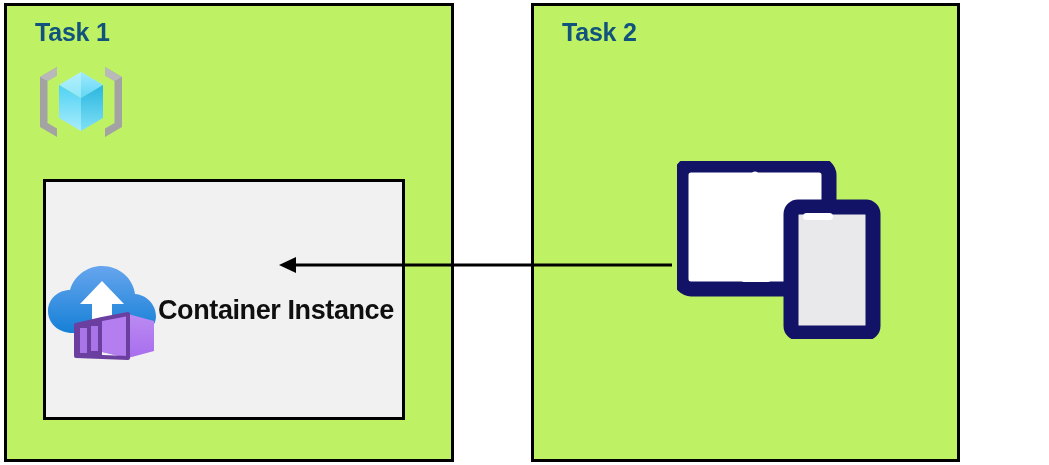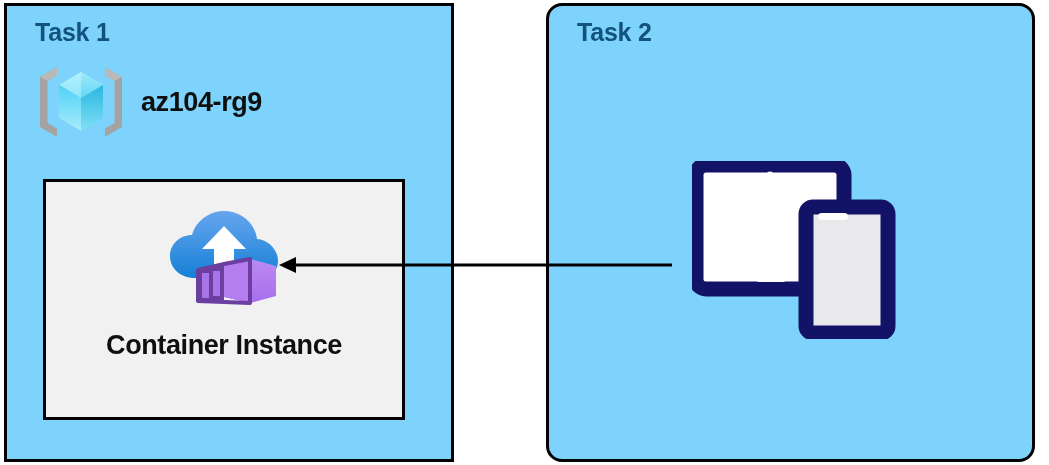--- a/index.html
+++ b/index.html
@@ -16,24 +16,24 @@
     height: 465px;
     background: #ffffff;
     overflow: hidden;
   }
 
   
   .panel {
     position: absolute;
     box-sizing: border-box;
     border: 3px solid #000000;
-    background: #7dd3fc;
+    background: #bef264;
   }
   #panel-task1 { left: 4px;   top: 3px; width: 450px; height: 459px; }
-  #panel-task2 { left: 546px; top: 3px; width: 489px; height: 459px; border-radius: 16px; }
+  #panel-task2 { left: 531px; top: 3px; width: 429px; height: 459px; }
 
   .panel-title {
     position: absolute;
     top: 12px;
     left: 28px;
     font-size: 25px;
     font-weight: bold;
     color: #12537e;
     letter-spacing: -0.2px;
     white-space: nowrap;
@@ -61,21 +61,21 @@
   #inner-box {
     position: absolute;
     left: 36px;
     top: 173px;
     width: 362px;
     height: 241px;
     box-sizing: border-box;
     border: 3px solid #000000;
     background: #f1f1f1;
     display: flex;
-    flex-direction: column;
+    flex-direction: row;
     align-items: center;
     justify-content: flex-start;
   }
   #aci-icon {
     width: 112px;
     height: 104px;
     margin-top: 22px;
     display: block;
   }
   #aci-label {
@@ -152,21 +152,20 @@
             <stop offset="0" stop-color="#2ab6e0"></stop>
               <stop offset="1" stop-color="#7fe0f7"></stop>
           </linearGradient>
         </defs>
         <path d="M46 9 L24 22 L46 35 L68 22 Z" fill="url(#rgTopL)"></path>
         <path d="M46 9 L68 22 L46 35 Z" fill="url(#rgTopR)"></path>
         <path d="M24 22 L24 55 L46 68 L46 35 Z" fill="url(#rgLeft)"></path>
         <path d="M68 22 L68 55 L46 68 L46 35 Z" fill="url(#rgRight)"></path>
       </svg>
 
-      <div id="rg-label">az104-rg9</div>
     </div>
 
     <div id="inner-box">
 
       <svg id="aci-icon" viewBox="0 0 112 104">
         <defs>
           <linearGradient id="cloudG" x1="0" y1="0" x2="0" y2="1">
             <stop offset="0" stop-color="#67a5ee"></stop>
             <stop offset="1" stop-color="#1580d6"></stop>
           </linearGradient>

